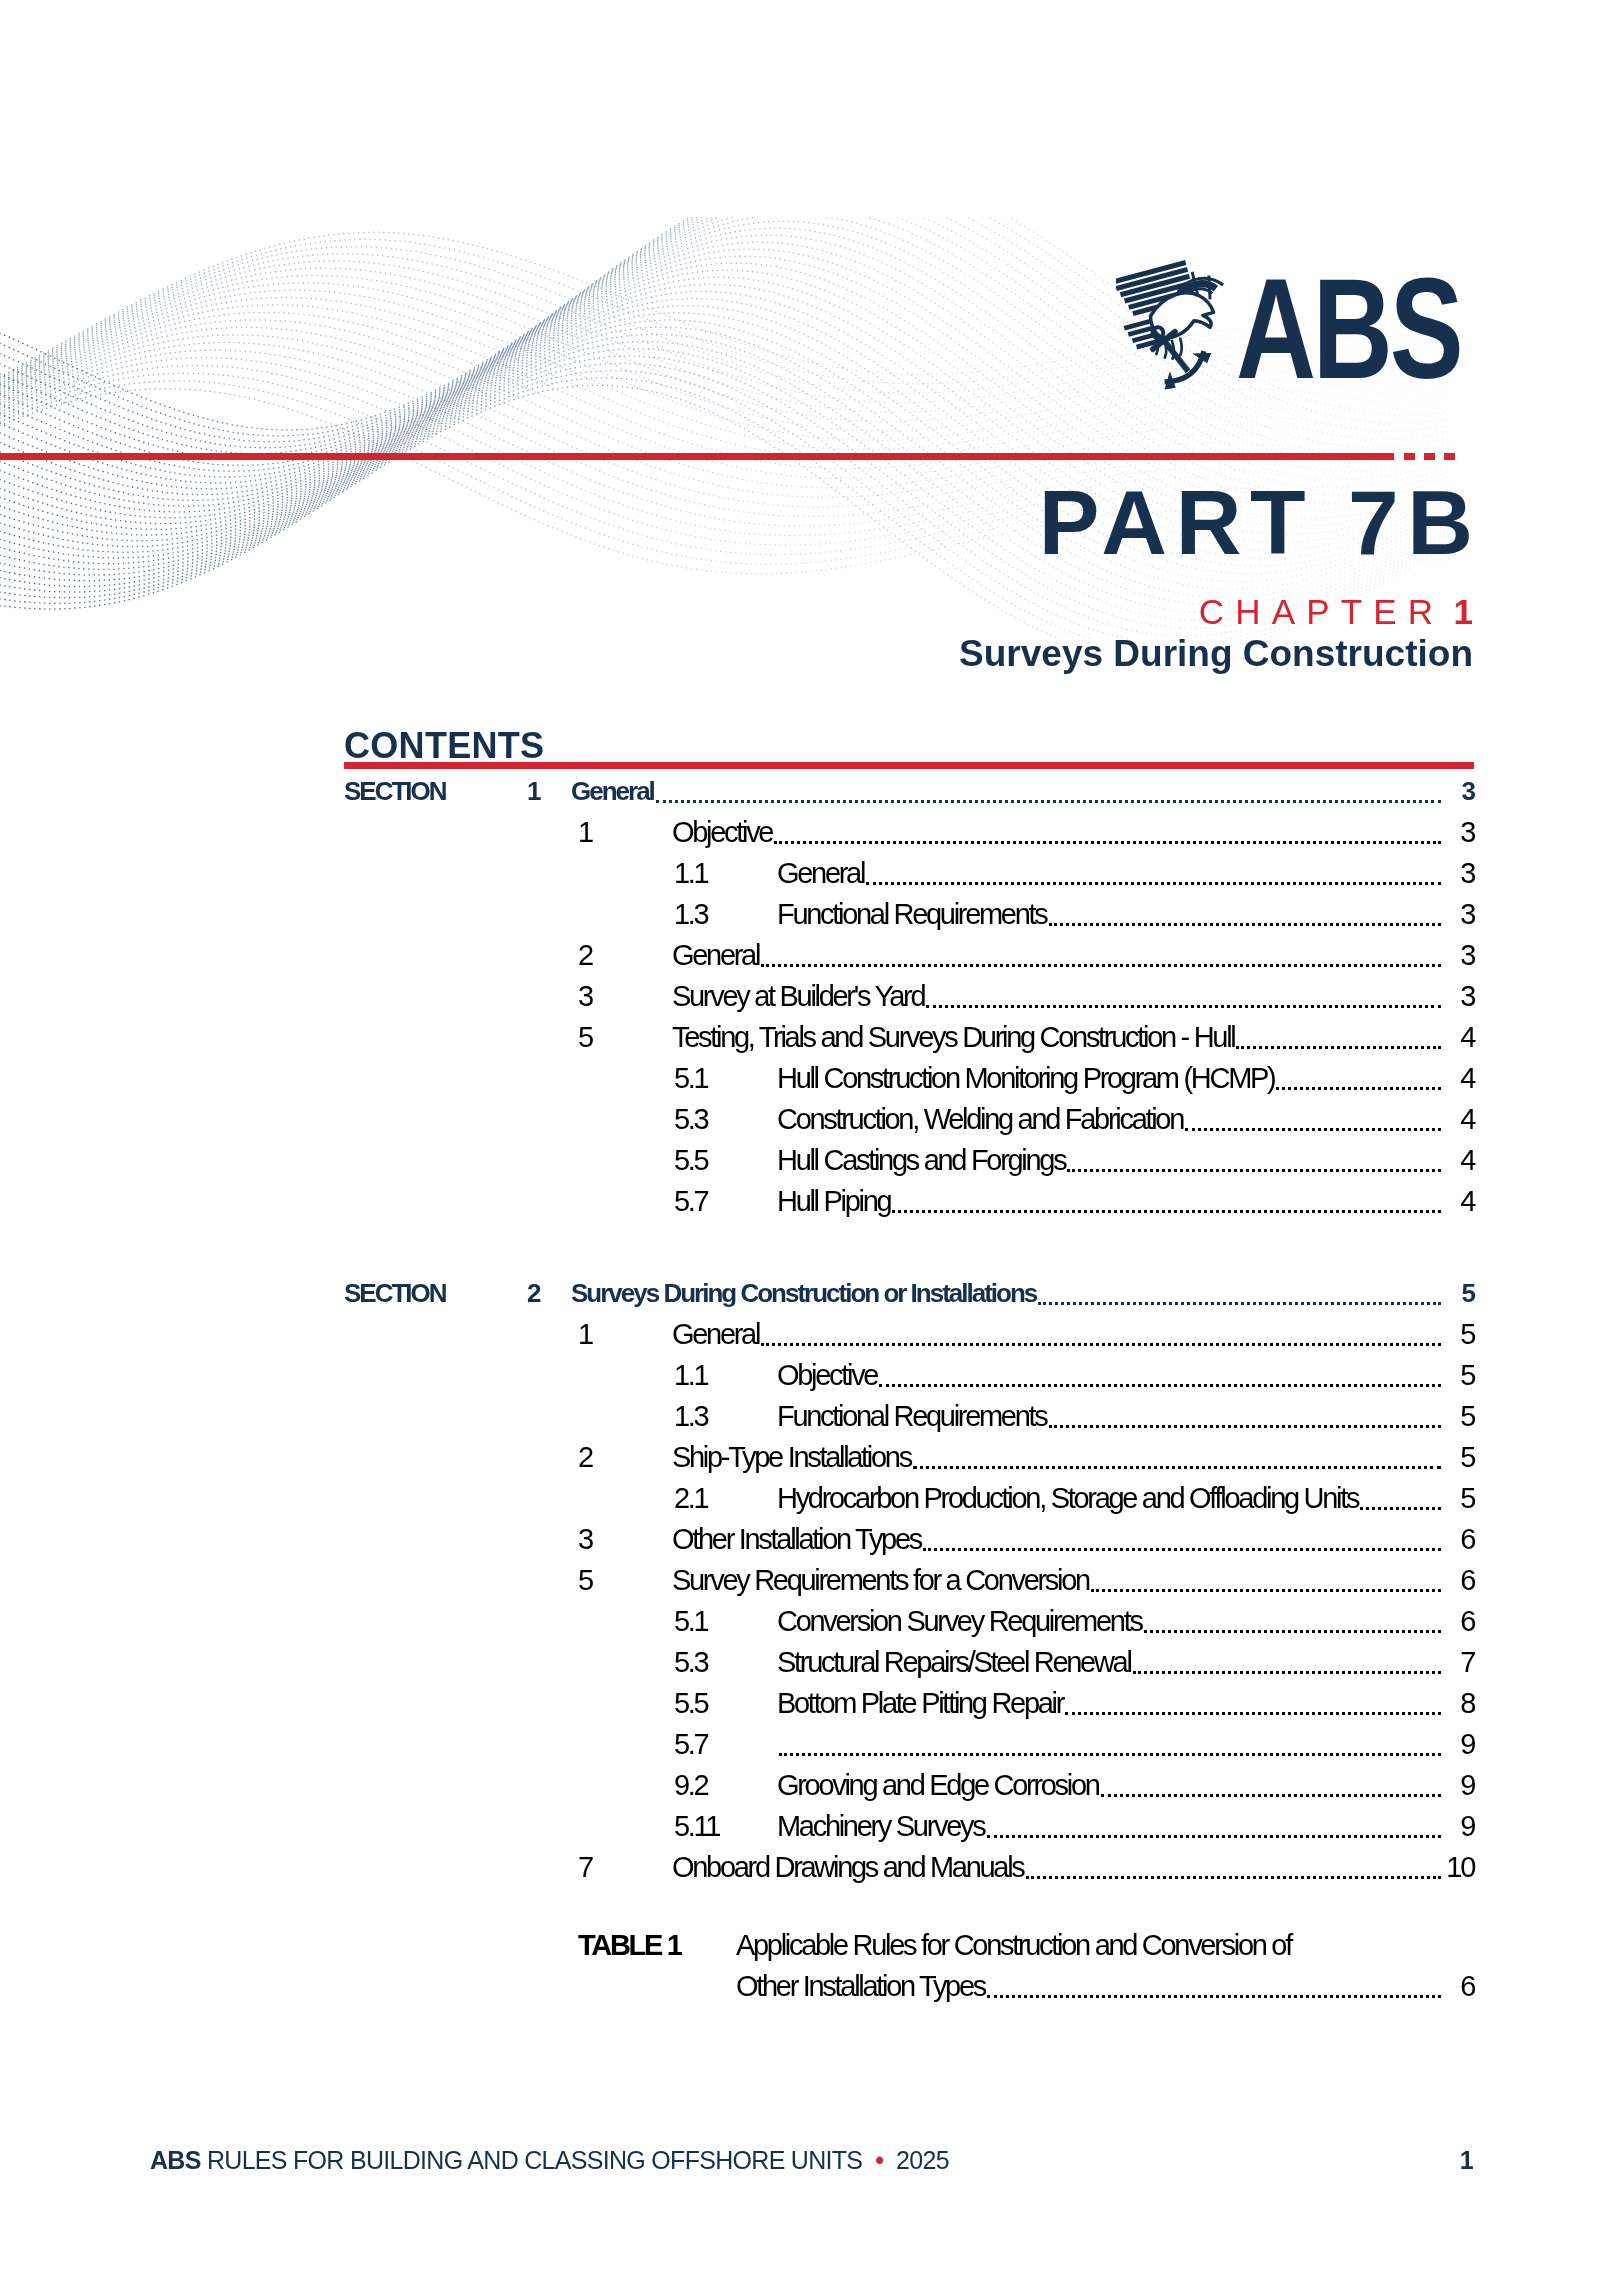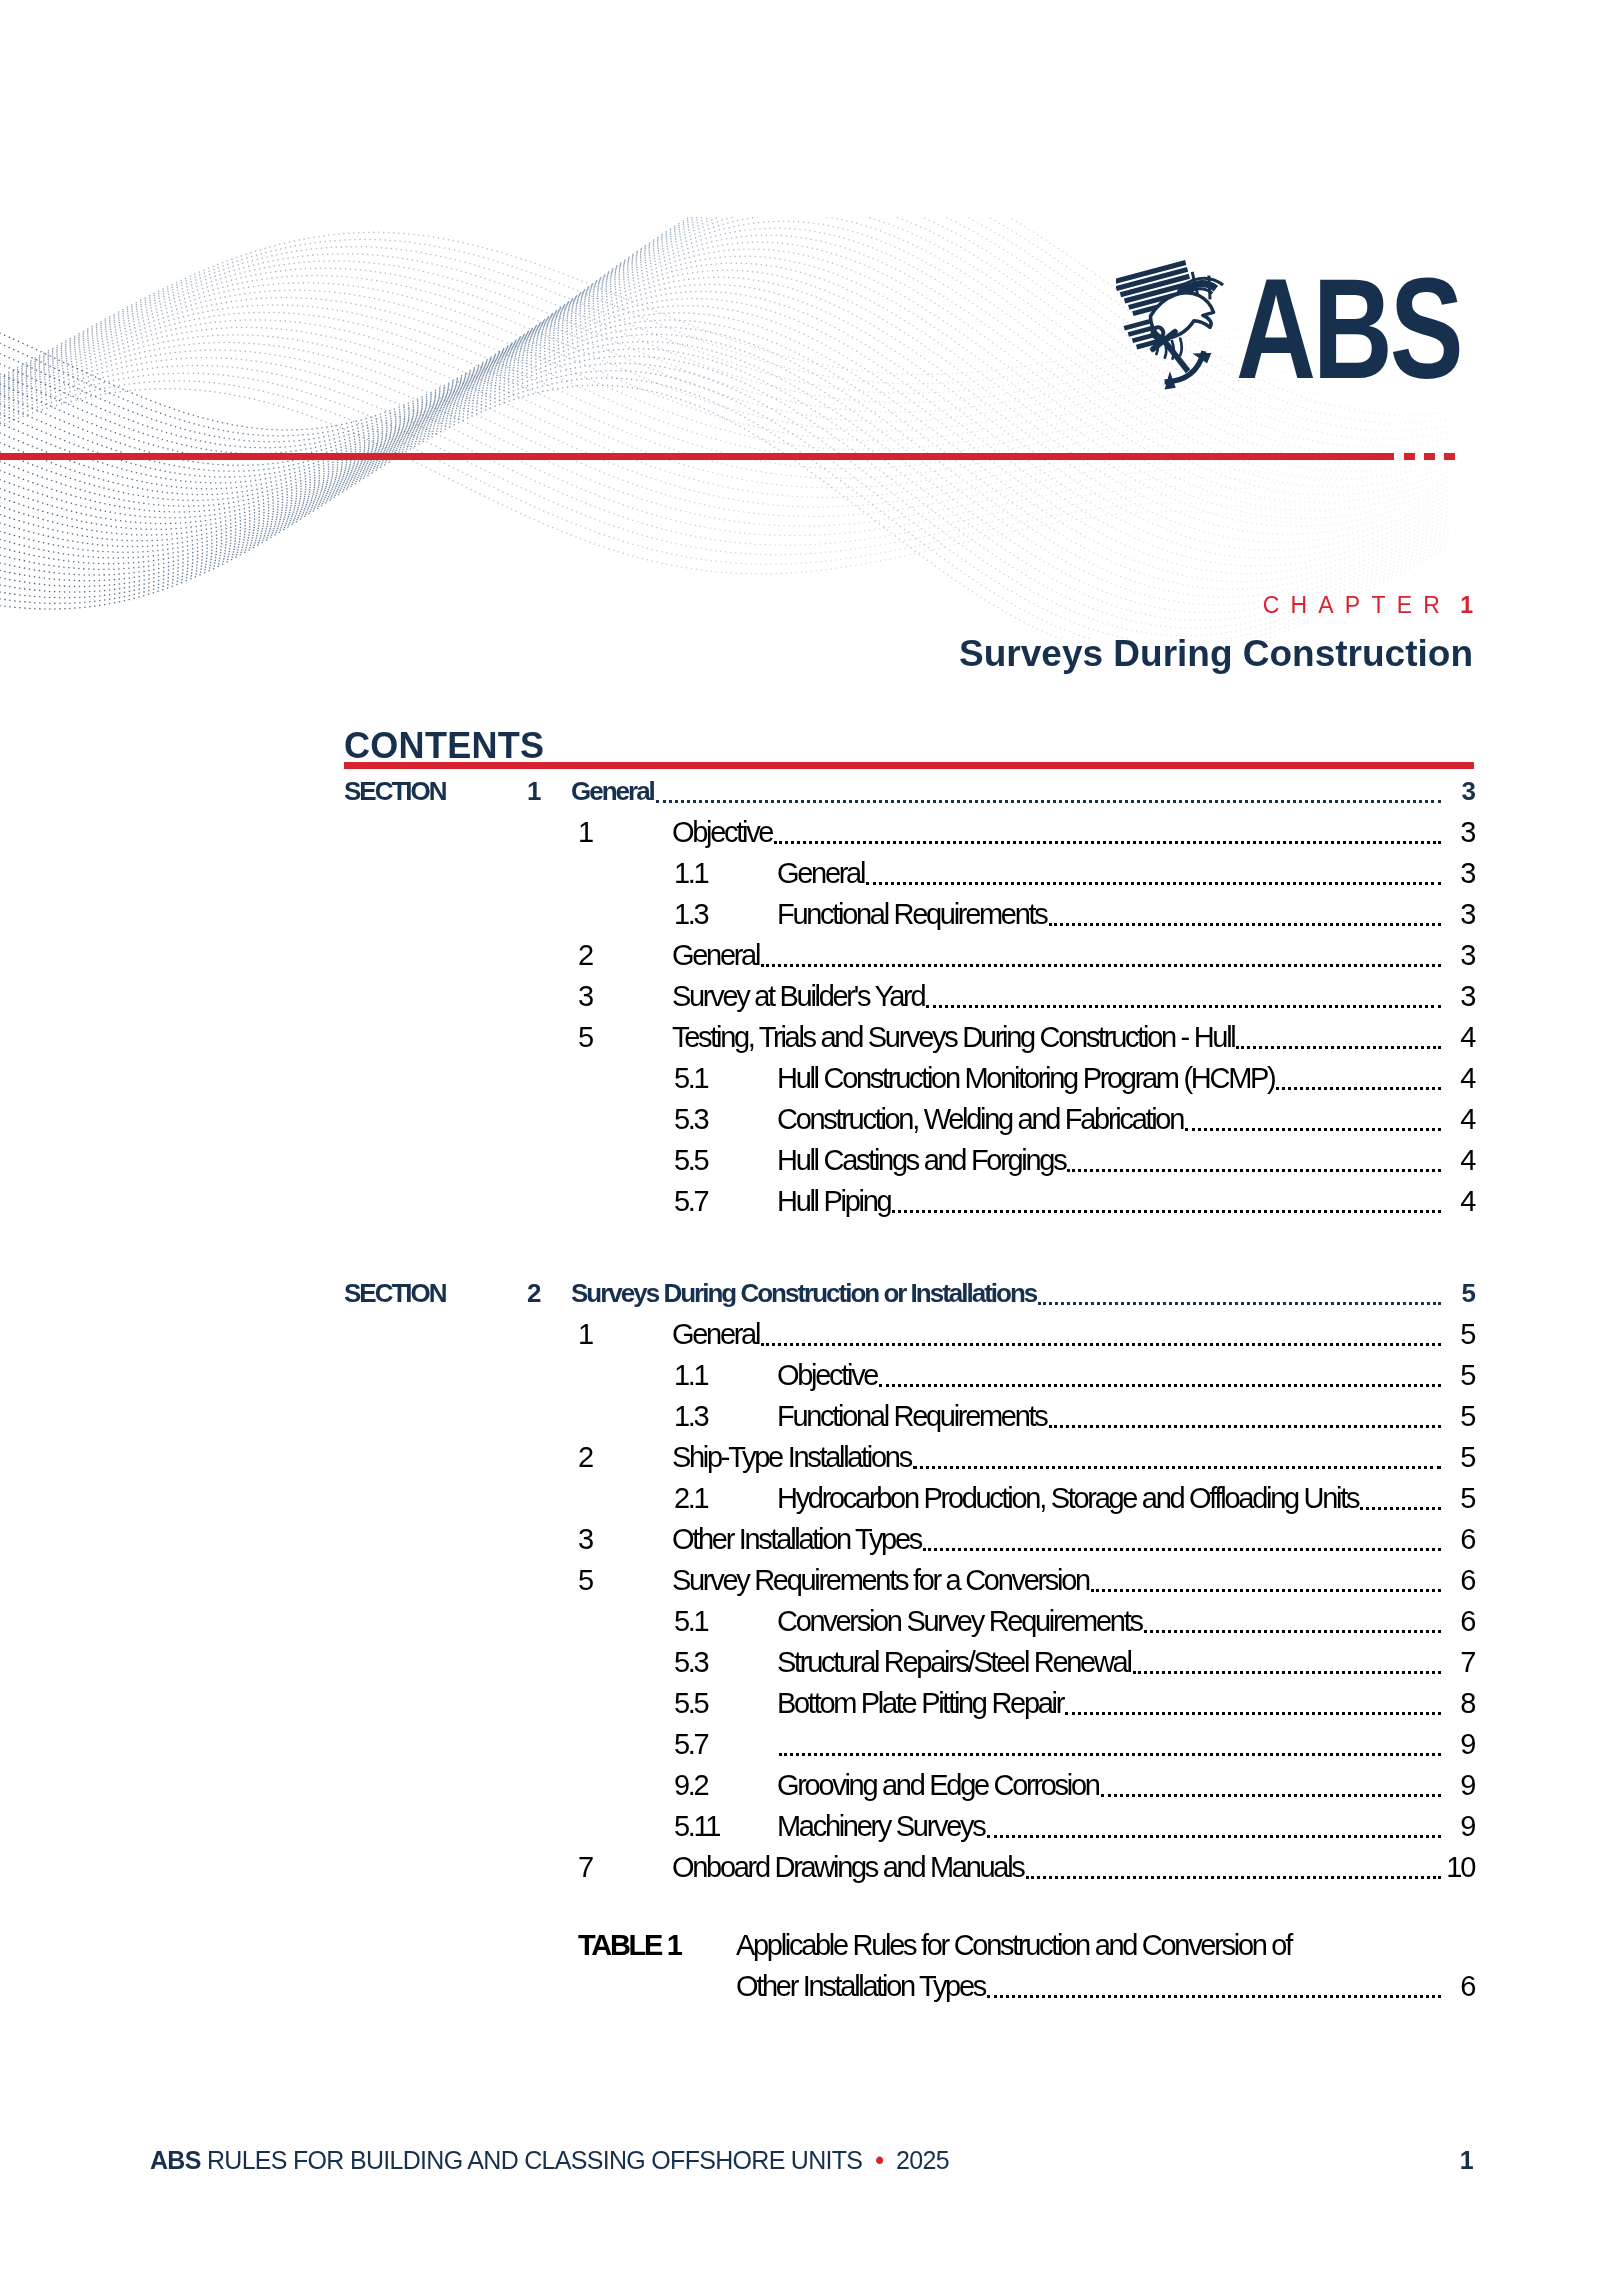--- a/index.html
+++ b/index.html
@@ -11,21 +11,21 @@
   #eagle{position:absolute;left:1116px;top:258px;width:119px;height:132px;}
   #abs-wordmark{position:absolute;left:1236px;top:258px;font-size:142px;line-height:1;
       font-weight:bold;color:#16304d;letter-spacing:-4px;transform:scaleX(.78);
       transform-origin:left top;}
   #red-line{position:absolute;left:0;top:453px;width:1394px;height:7.2px;background:#d7222f;}
   .line-dash{position:absolute;top:453px;height:7.2px;width:10.5px;background:#d7222f;}
   #dash1{left:1404px;} #dash2{left:1424px;} #dash3{left:1444px;}
 
   #part-title{position:absolute;right:150px;top:477px;font-size:91px;font-weight:bold;
       letter-spacing:8.6px;margin-right:-8.6px;color:#16304d;line-height:1;white-space:nowrap;}
-  #chapter-line{position:absolute;right:150px;top:593px;font-size:23px;color:#d7222f;
+  #chapter-line{position:absolute;right:150px;top:593px;font-size:35px;color:#d7222f;
       line-height:1.1;white-space:nowrap;text-align:right;}
   #chapter-line .lbl{letter-spacing:11.2px;}
   #chapter-line .num{font-weight:bold;margin-left:9.2px;}
   #chapter-title{position:absolute;right:150px;top:634px;font-size:37px;font-weight:bold;
       color:#16304d;line-height:1.1;white-space:nowrap;}
 
   
   #contents-heading{position:absolute;left:344px;top:725px;font-size:36px;font-weight:bold;
       color:#16304d;letter-spacing:0.3px;}
   #contents-rule{position:absolute;left:344px;top:762px;width:1130px;height:6.6px;background:#d7222f;}
@@ -183,20 +183,21 @@
     </g>
   </svg>
 
   <div id="abs-wordmark">ABS</div>
 
   <div id="red-line"></div>
   <div id="dash1" class="line-dash"></div>
   <div id="dash2" class="line-dash"></div>
   <div id="dash3" class="line-dash"></div>
 
+  <div id="part-title">PART 7B</div>
   <div id="chapter-line">
     <span class="lbl">CHAPTER</span><span class="num">1</span>
   </div>
   <div id="chapter-title">Surveys During Construction</div>
 
   <div id="contents-heading">CONTENTS</div>
   <div id="contents-rule"></div>
   <div id="toc">
       <div class="toc-row hdr">
         <span class="col-label">SECTION</span>

